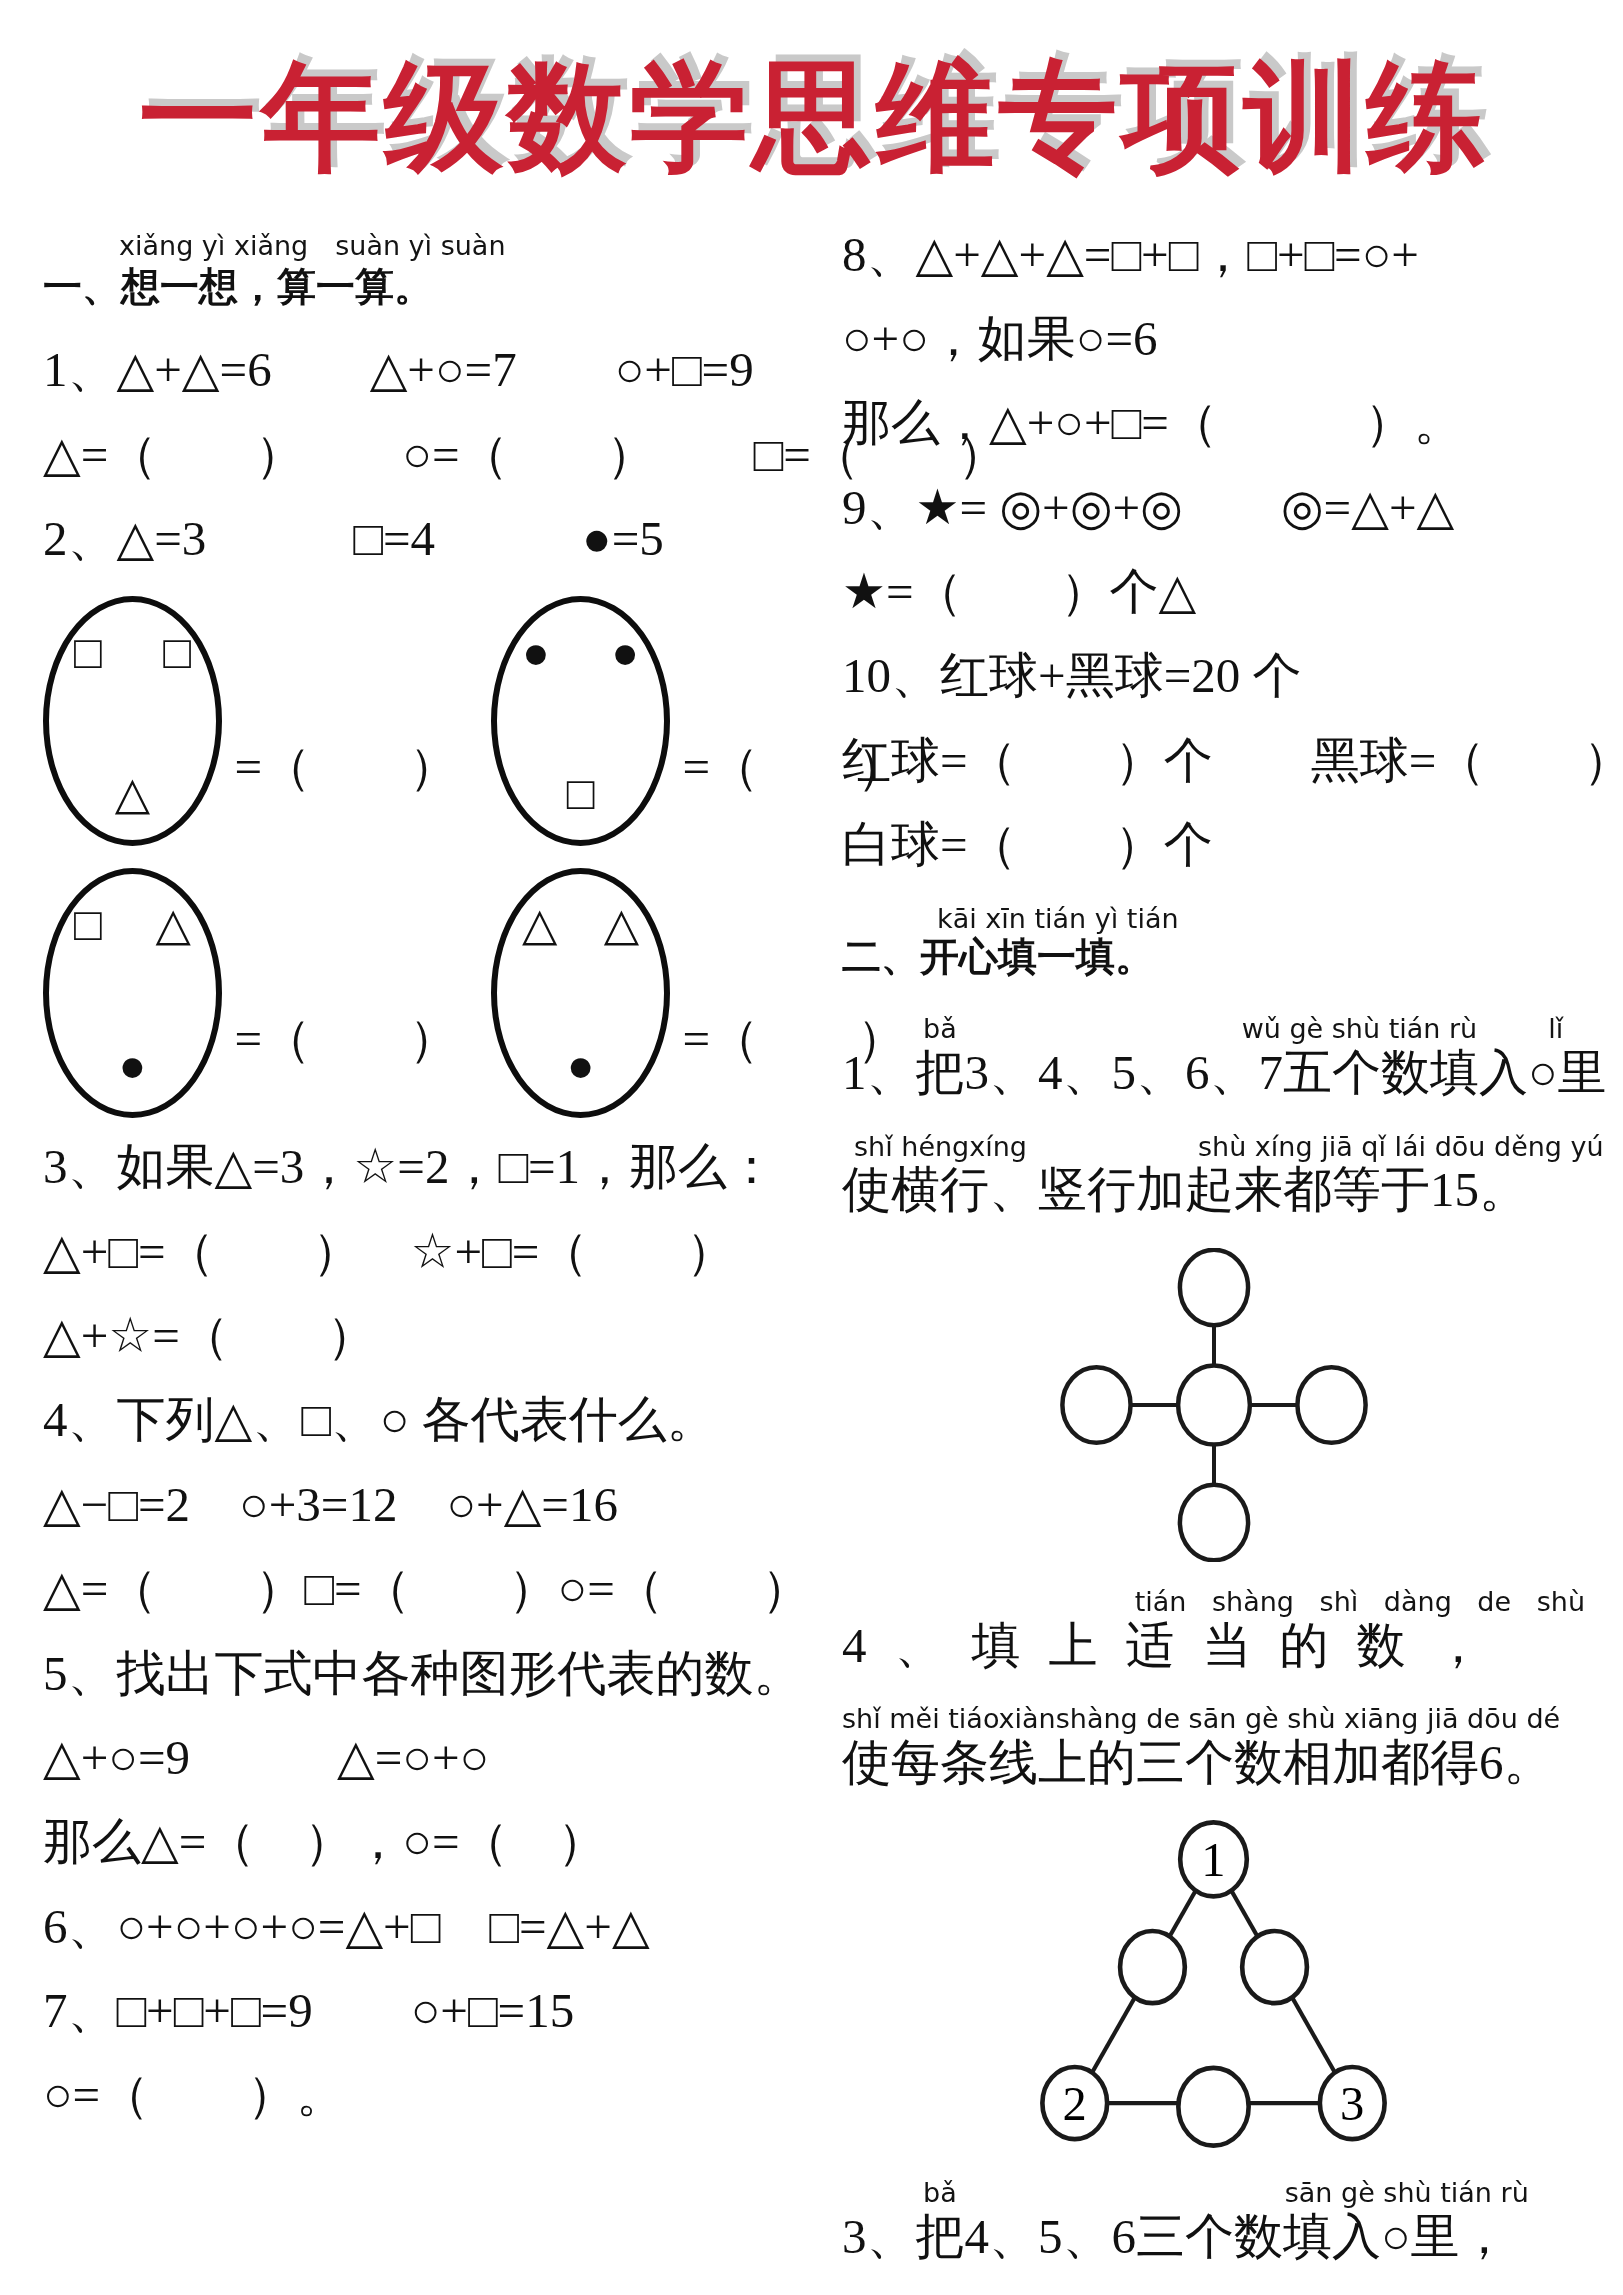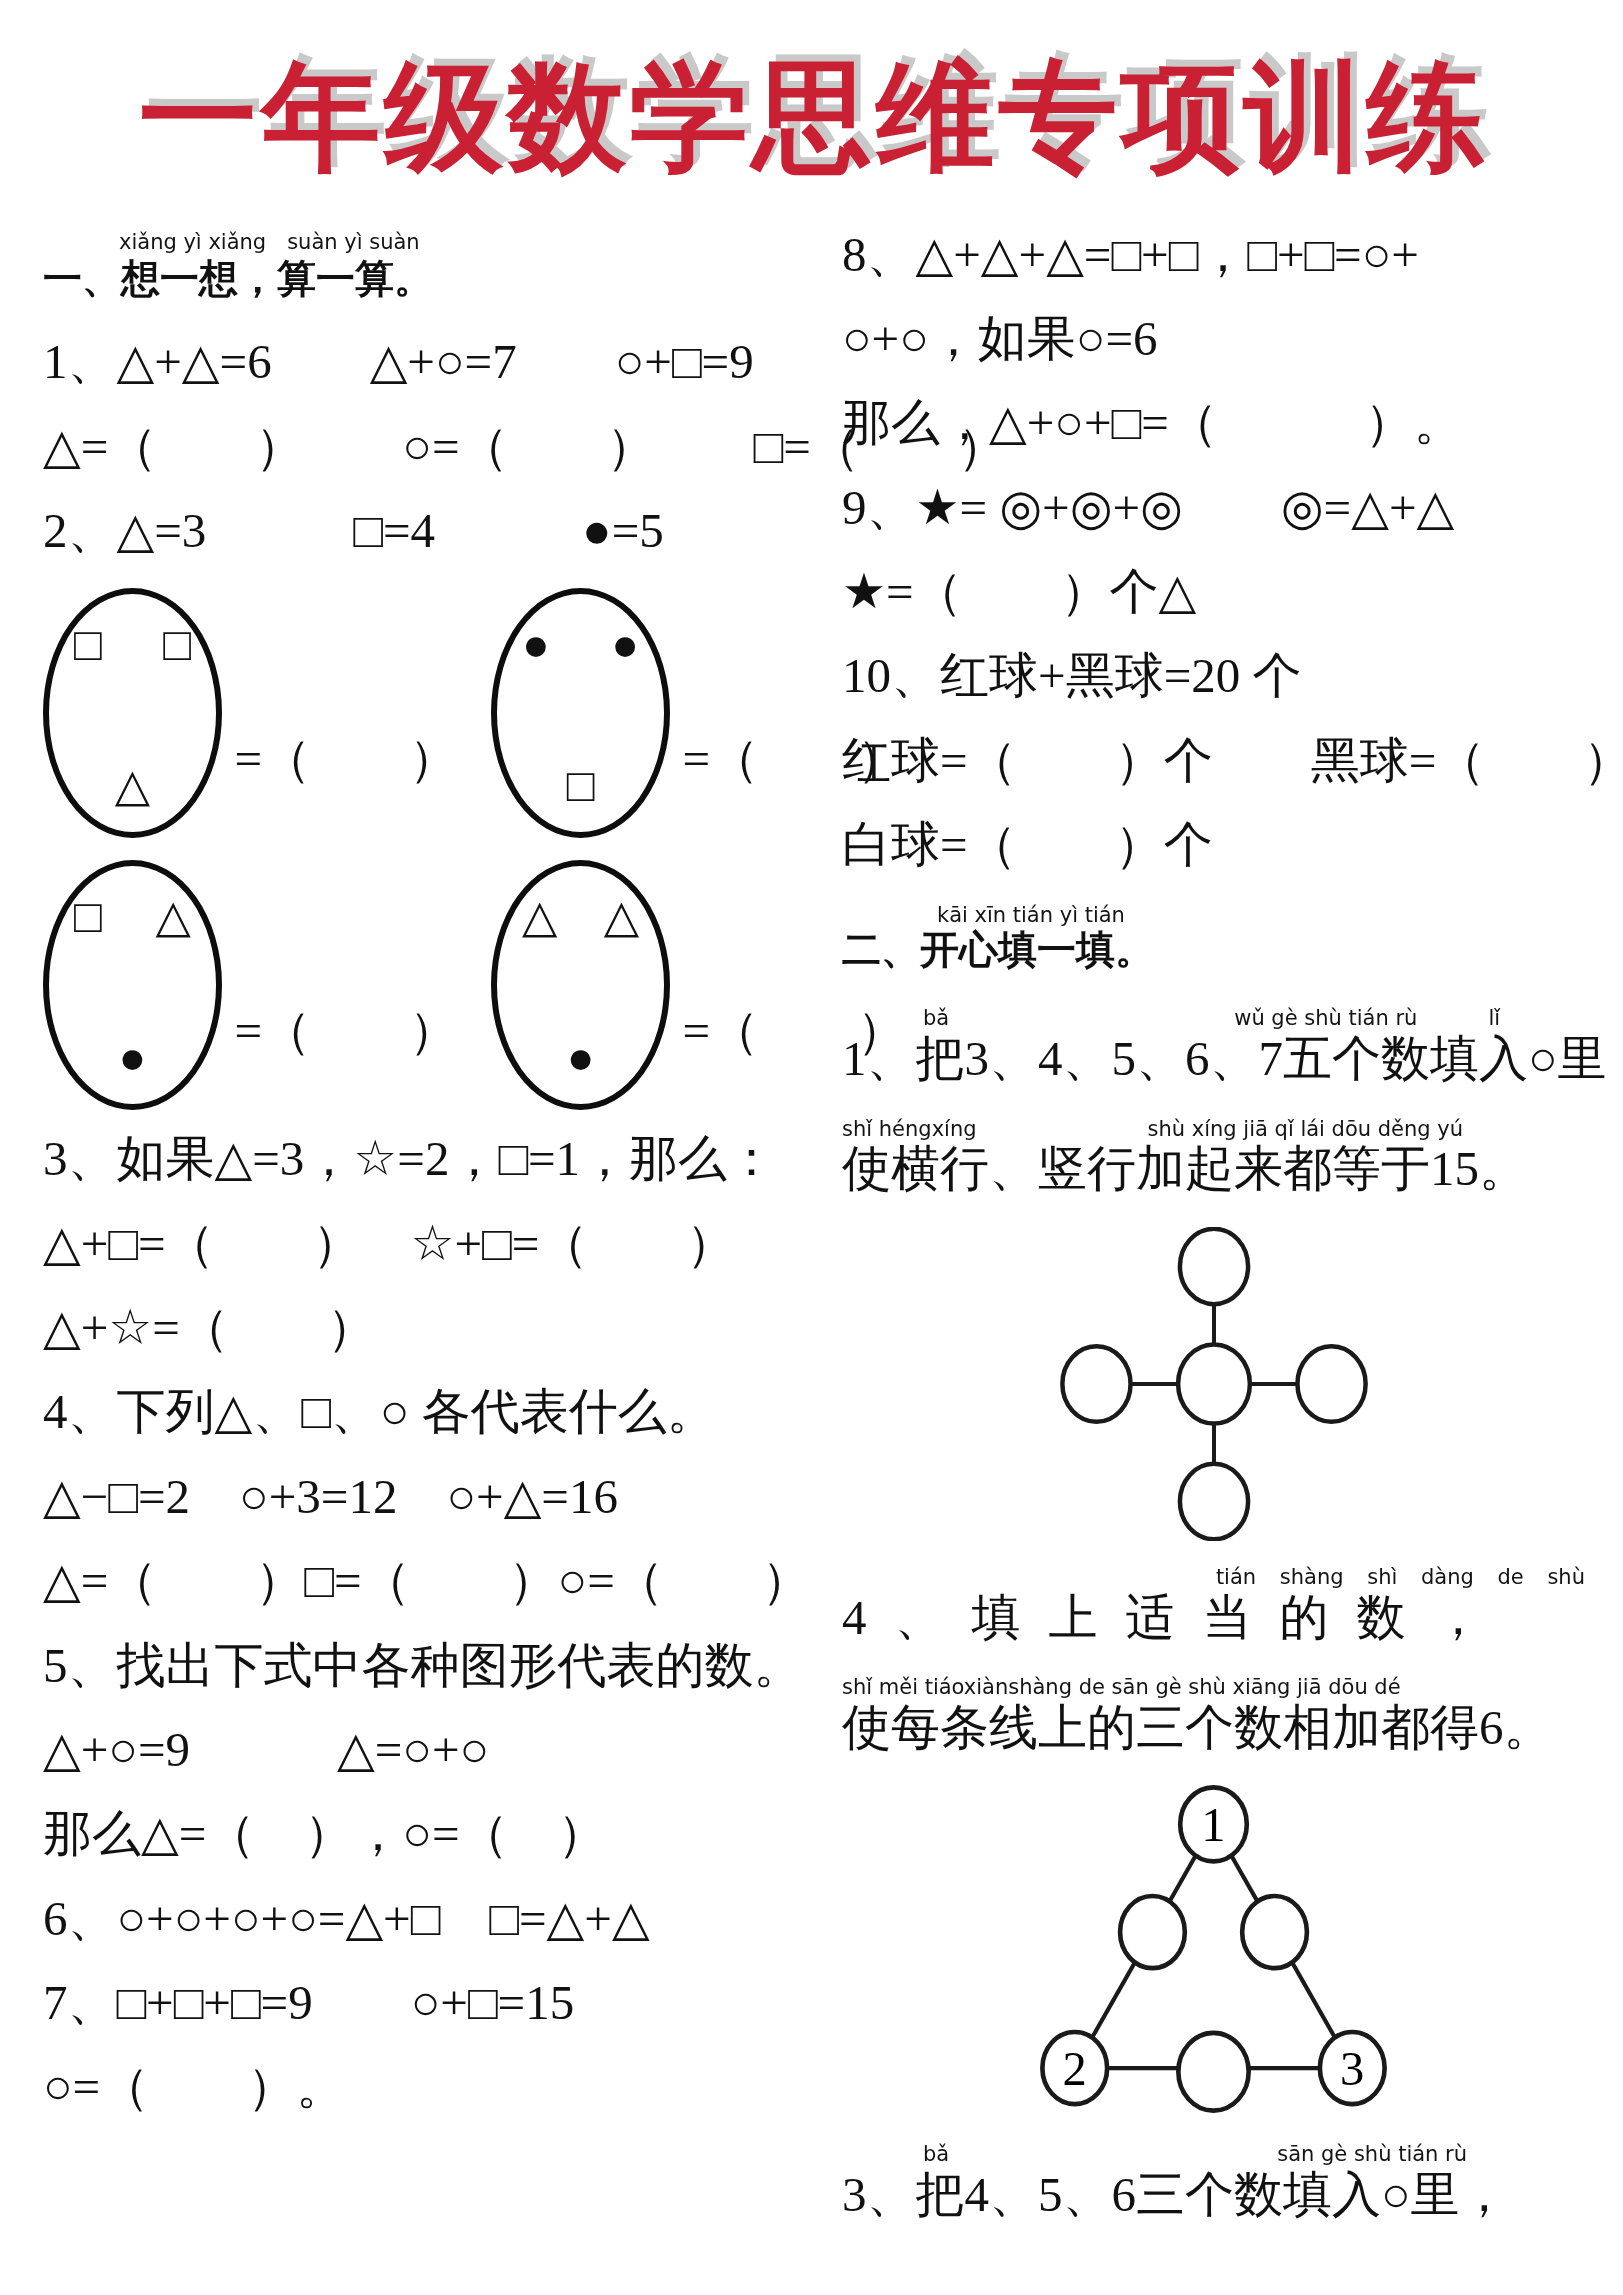--- a/index.html
+++ b/index.html
@@ -23,21 +23,21 @@
     color:#c92133;
     text-shadow:6.7px -6.7px 0 #c9c9c9;
     margin:9.5px 0 28.5px 0;
     white-space:nowrap;
   }
   .cols{display:flex;flex-direction:row;align-items:flex-start;}
   .col-left{width:780px;flex:none;}
   .col-right{flex:1;min-width:0;padding-left:19px;}
   .pinyin{
     font-family:"DejaVu Sans","Liberation Sans",sans-serif;
-    font-size:21px;
+    font-size:27px;
     color:#141414;
     white-space:nowrap;
     margin:0 0 1.9px 0;
   }
   .pinyin span{display:inline-block;}
   .heading{
     font-size:39px;
     font-weight:700;
     line-height:1.15;
     margin:0 0 33px 0;
@@ -60,21 +60,21 @@
     background:#fff;
   }
   .face .eye-l{position:absolute;top:28px;left:25px;font-size:46px;line-height:1;}
   .face .eye-r{position:absolute;top:28px;right:25px;font-size:46px;line-height:1;}
   .face .mouth{position:absolute;bottom:23px;left:50%;transform:translateX(-50%);font-size:46px;line-height:1;}
   .face-eq{font-size:49px;margin:138px 33px 0 12.4px;flex:none;}
   
   .diagram{display:block;margin:4.8px auto 24px auto;}
   .py-seg-row{display:flex;}
   .m-l-170{margin-left:81px;text-align:right;} .m-l-600{margin-left:285px;} .m-l-150{margin-left:71px;} .m-l-690{margin-left:328px;}
-  .m-l-0{margin-left:0;} .m-l-360{margin-left:171px;text-align:right;}
+  .m-l-0{margin-left:12px;} .m-l-360{margin-left:171px;text-align:right;}
   .pad-160{padding-left:76px;}
   .pad-200{padding-left:95px;}
   .pad-60{padding-left:28.5px;text-align:right;}
 </style>
 </head>
 <body>
 
 <div id="page">
 
   <div class="title">一年级数学思维专项训练</div>

